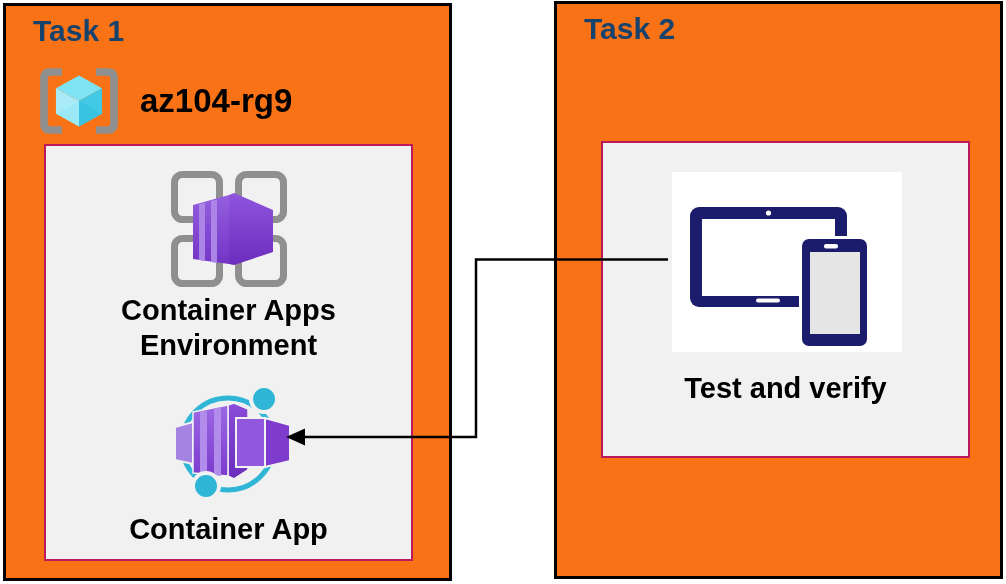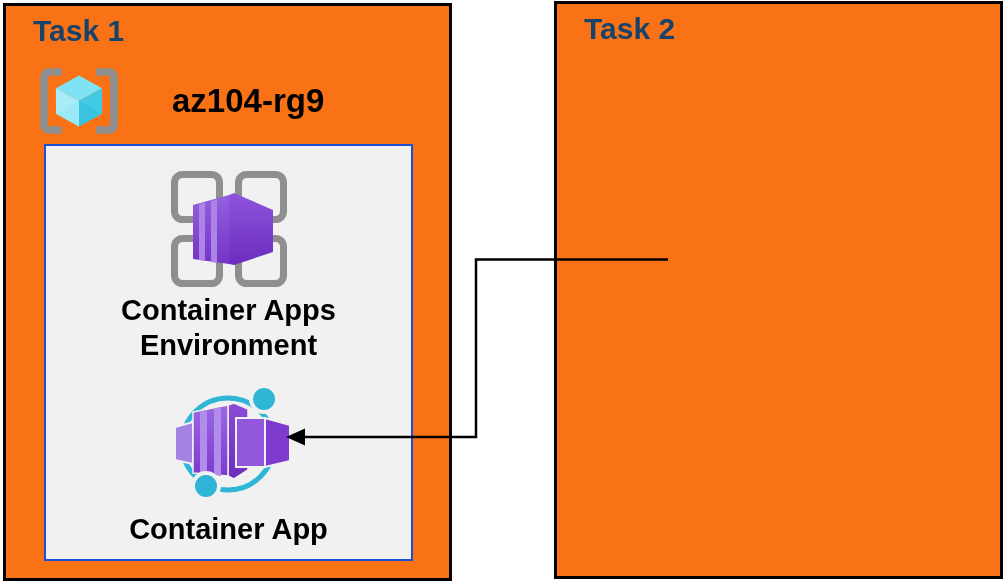--- a/index.html
+++ b/index.html
@@ -7,25 +7,25 @@
     position:relative;width:1006px;height:584px;background:#ffffff;
     font-family:"Liberation Sans","DejaVu Sans",sans-serif;overflow:hidden;
   }
   .task-box{position:absolute;background:#f97316;border:3px solid #000000;box-sizing:border-box;}
   .task-box.t1{left:3px;top:3px;width:449px;height:578px;}
   .task-box.t2{left:554px;top:1px;width:449px;height:578px;}
   .task-title{
     position:absolute;left:27px;top:8px;font-size:30px;font-weight:700;color:#17426B;
     letter-spacing:0px;white-space:nowrap;
   }
-  .inner-box{position:absolute;background:#F1F1F1;border:2px solid #1d4ed8;box-sizing:border-box;}
+  .inner-box{position:absolute;background:#F1F1F1;border:2px solid #be185d;box-sizing:border-box;}
   .inner-box.env{left:38px;top:138px;width:369px;height:417px;}
   .inner-box.verify{left:44px;top:137px;width:369px;height:317px;}
   .rg-row{position:absolute;left:30px;top:58px;display:flex;align-items:center;gap:18px;height:74px;}
-  .rg-name{font-size:33px;font-weight:700;color:#000000;white-space:nowrap;margin-left:32px;}
+  .rg-name{font-size:33px;font-weight:700;color:#000000;white-space:nowrap;}
   .icon-label{
     position:absolute;left:0;width:100%;text-align:center;
     font-size:29px;font-weight:700;color:#000000;line-height:35px;
   }
   .label-wrap{display:inline-block;max-width:260px;}
   .env-icon{position:absolute;left:123px;top:23px;}
   .app-icon{position:absolute;left:122px;top:236px;}
   .env-label{top:147px;}
   .app-label{top:366px;}
   .device-bg{position:absolute;left:69px;top:29px;width:230px;height:180px;background:#ffffff;}
@@ -111,20 +111,39 @@
       </svg>
       <div class="icon-label app-label">
         <span class="label-wrap">Container App</span>
       </div>
     </div>
   </div>
 
   <div class="task-box t2">
     <div class="task-title">Task 2</div>
 
+    <div class="inner-box verify">
+      <div class="device-bg">
+        <svg width="230" height="180" viewBox="0 0 230 180">
+
+          <rect x="18" y="35" width="157" height="100" rx="9" fill="#1C1C6C"></rect>
+          <rect x="30" y="47" width="133" height="77" fill="#ffffff"></rect>
+          <circle cx="96.5" cy="41" r="2.6" fill="#ffffff"></circle>
+          <rect x="84" y="126.5" width="24" height="4" rx="2" fill="#ffffff"></rect>
+
+          <rect x="127" y="64" width="71" height="113" rx="10" fill="#ffffff"></rect>
+          <rect x="130" y="67" width="65" height="107" rx="7" fill="#1C1C6C"></rect>
+          <rect x="152" y="72" width="14" height="4.5" rx="2" fill="#ffffff"></rect>
+          <rect x="138" y="80" width="50" height="82" fill="#E5E5E5"></rect>
+        </svg>
+      </div>
+      <div class="icon-label verify-label">
+        <span class="label-wrap">Test and verify</span>
+      </div>
+    </div>
   </div>
 
   <svg class="connector" viewBox="0 0 1006 584">
     <path d="M668,259.5 L476,259.5 L476,437 L303,437" fill="none" stroke="#000000" stroke-width="2.5"></path>
     <polygon points="286,437 305,428.5 305,445.5" fill="#000000"></polygon>
   </svg>
 
 </div>
 
 </body></html>

